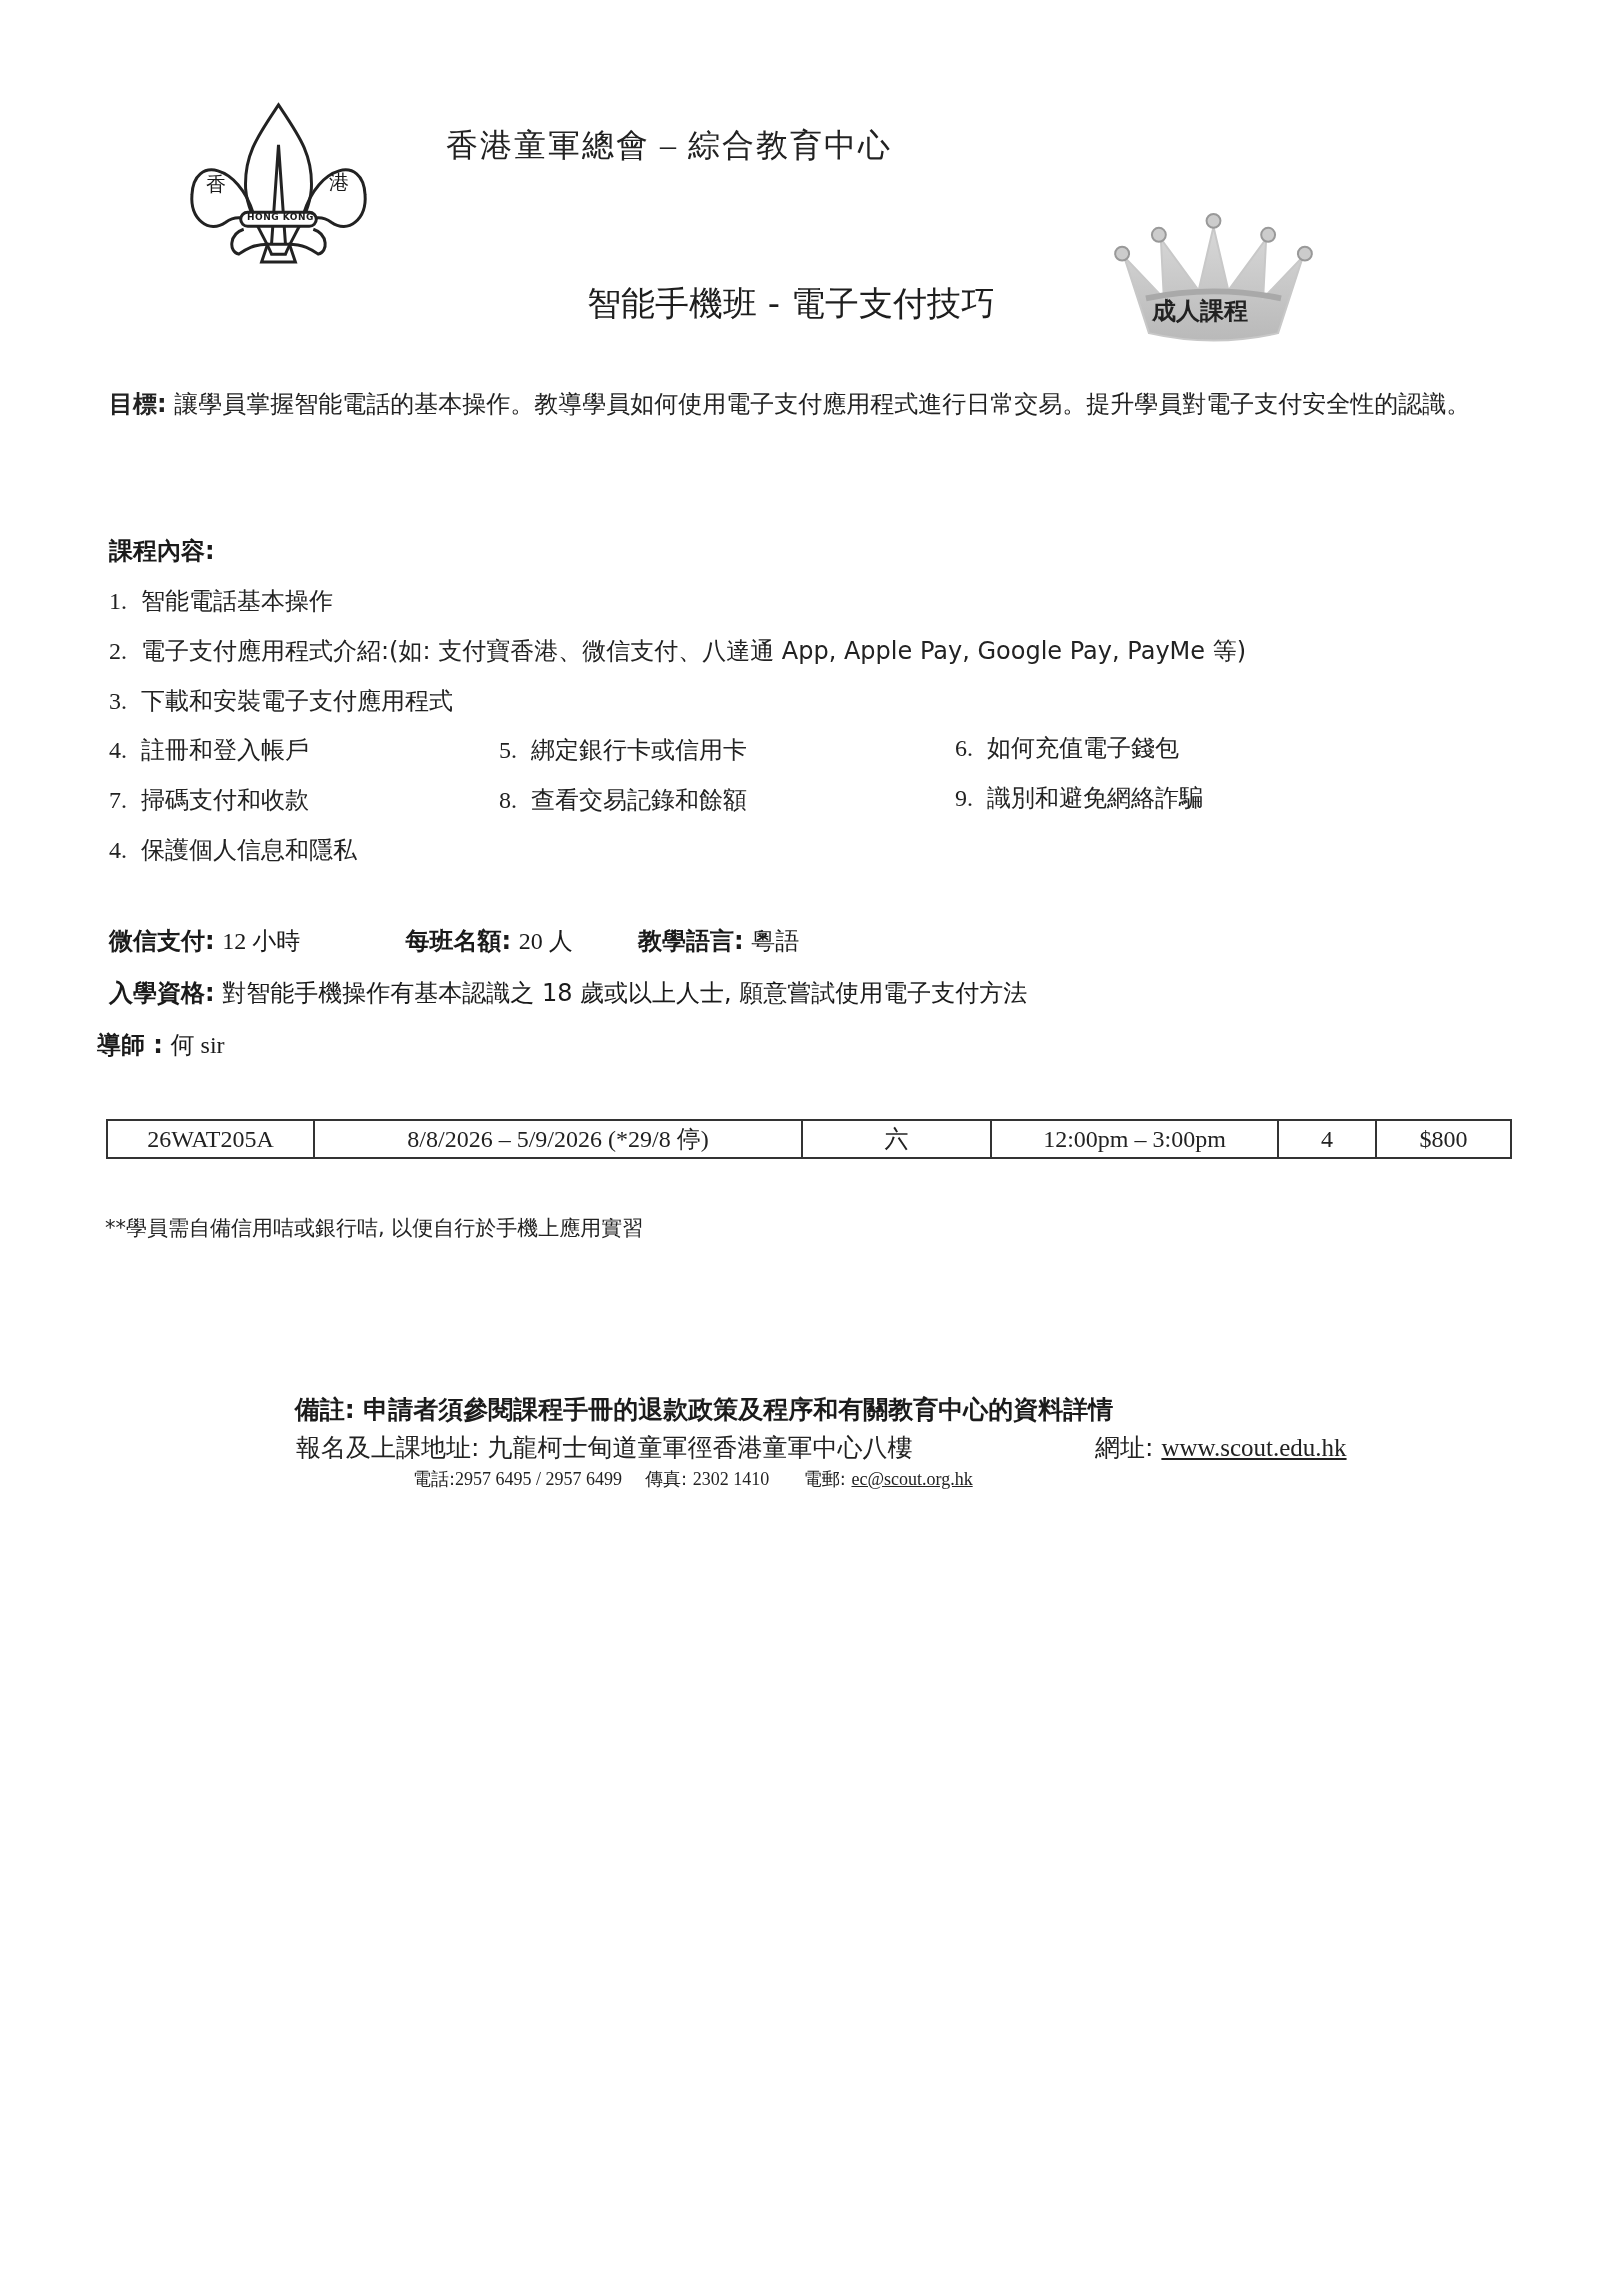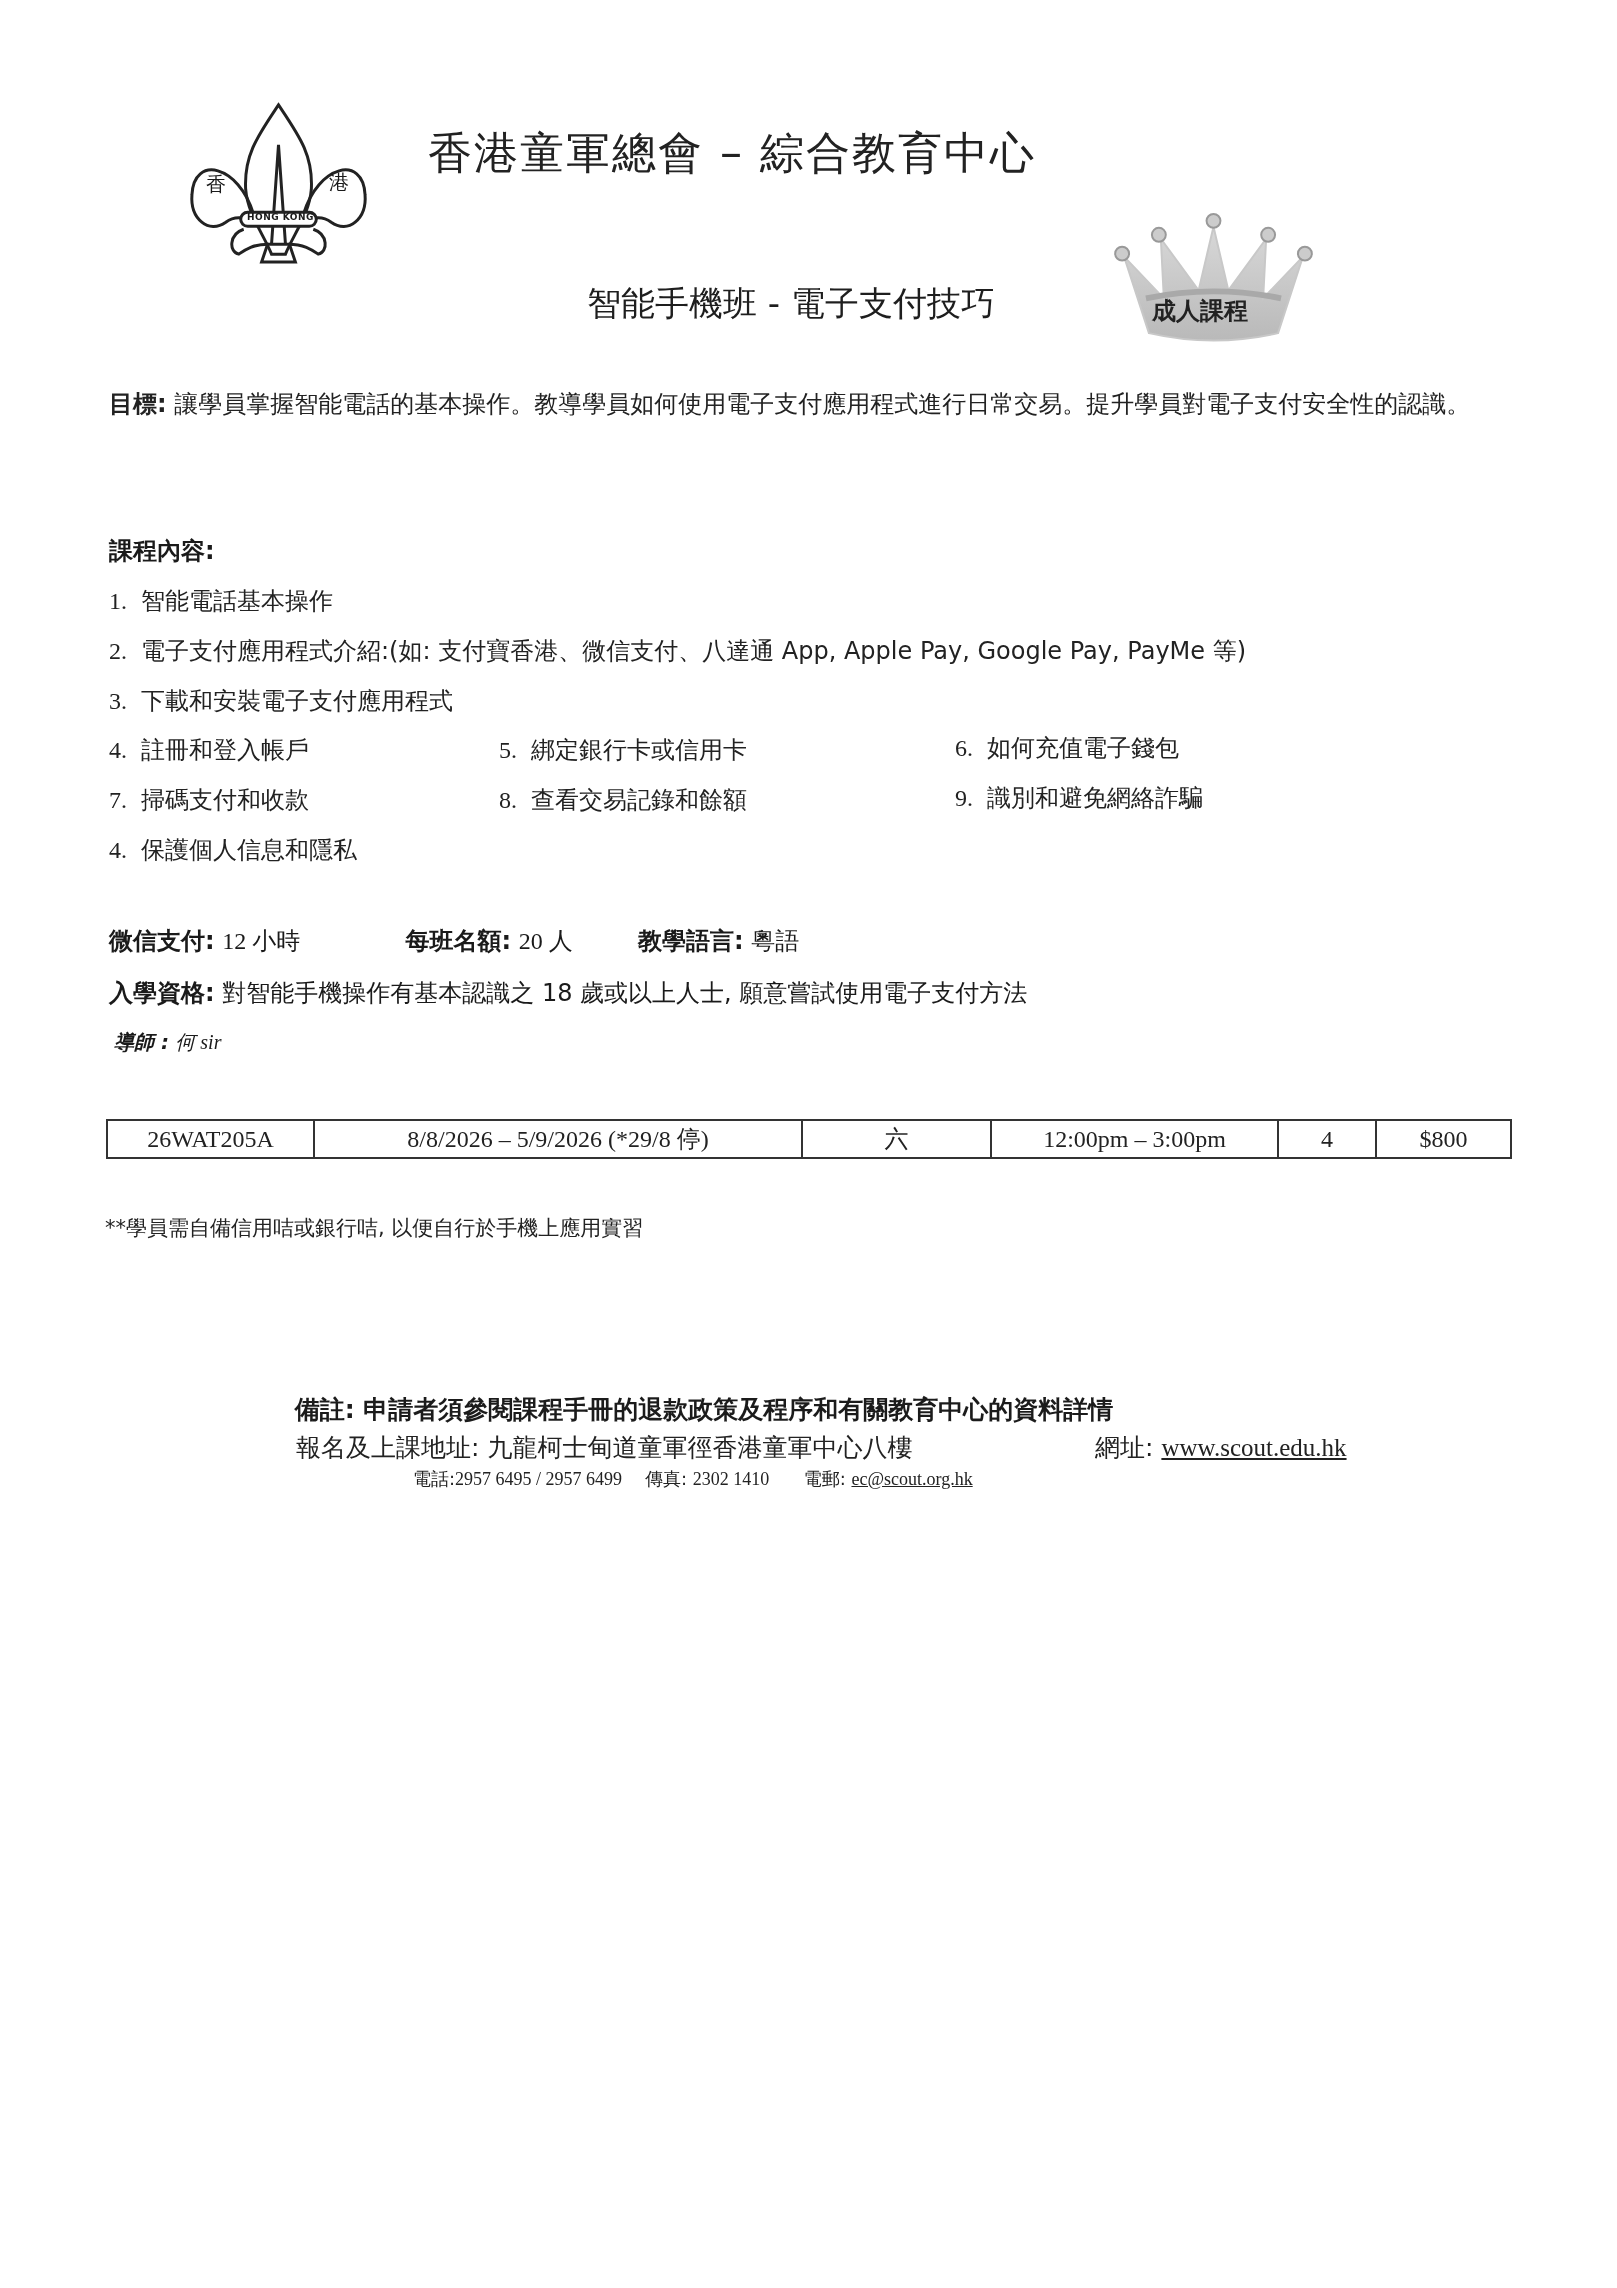--- a/index.html
+++ b/index.html
@@ -5,22 +5,22 @@
   html, body { margin: 0; padding: 0; background: #ffffff; }
   body {
     width: 1618px; height: 2289px; position: relative; overflow: hidden;
     font-family: "DejaVu Sans", sans-serif; color: #1a1a1a;
   }
   .abs { position: absolute; }
 
   
   #logo { left: 184px; top: 95px; width: 189px; height: 184px; }
   #org-title {
-    left: 428px; top: 124px; font-size: 44px; letter-spacing: 2px; color: #222;
-    font-weight: 400; white-space: nowrap;
+    left: 446px; top: 124px; font-size: 32px; letter-spacing: 2px; color: #222;
+    font-weight: 400; white-space: nowrap; font-family: Liberation Serif, serif;
   }
   #course-title {
     left: 587px; top: 281px; font-size: 34px; color: #1e1e1e; white-space: nowrap;
   }
   #crown { left: 1104px; top: 199px; width: 219px; height: 149px; }
   #crown-label {
     left: 1152px; top: 295px; font-size: 24px; font-weight: 700; color: #222;
     white-space: nowrap;
   }
 
@@ -28,21 +28,21 @@
   .para { font-size: 24px; line-height: 48px; color: #222; }
   .bold { font-weight: 700; }
   #objective { left: 109px; top: 380px; width: 1433px; }
   #content-heading { left: 109px; top: 535px; font-size: 24px; font-weight: 700; }
   .item { font-size: 24px; color: #222; white-space: nowrap; }
   .item .num { font-family: "Liberation Serif", "DejaVu Serif", serif; margin-right: 14px; }
 
   #info-line1 { left: 109px; top: 925px; font-size: 24px; white-space: nowrap; }
   #info-line1 .gap { display: inline-block; width: 90px; }
   #info-line2 { left: 109px; top: 977px; font-size: 24px; white-space: nowrap; }
-  #info-line3 { left: 114px; top: 1029px; font-size: 20px; white-space: nowrap; font-style: italic; }
+  #info-line3 { left: 97px; top: 1029px; font-size: 24px; white-space: nowrap; }
   .val { font-family: "Liberation Serif", "DejaVu Serif", serif; text-align: right; }
 
   
   #schedule-table {
     left: 106px; top: 1119px; border-collapse: collapse; font-size: 24px;
     table-layout: fixed; width: 1403px;
   }
   #schedule-table th, #schedule-table td {
     border: 2px solid #333; text-align: center; height: 36px; padding: 0;
     font-weight: 400; color: #222;

